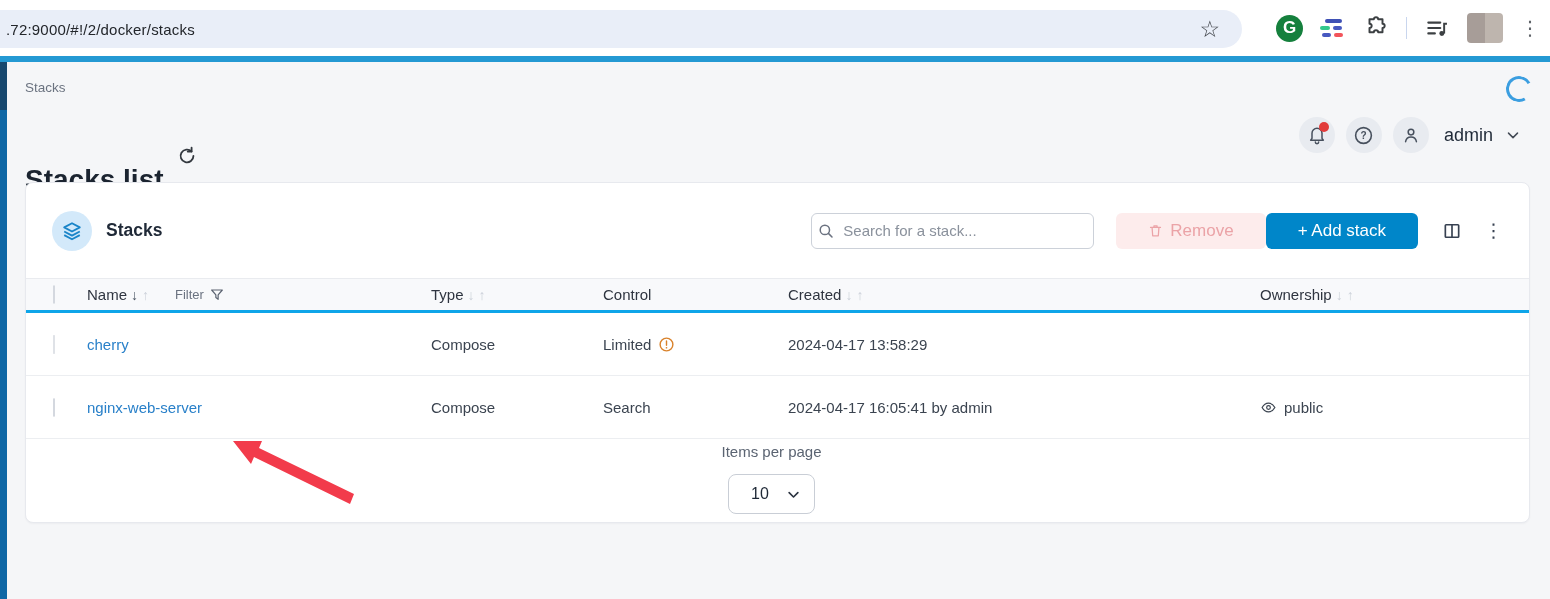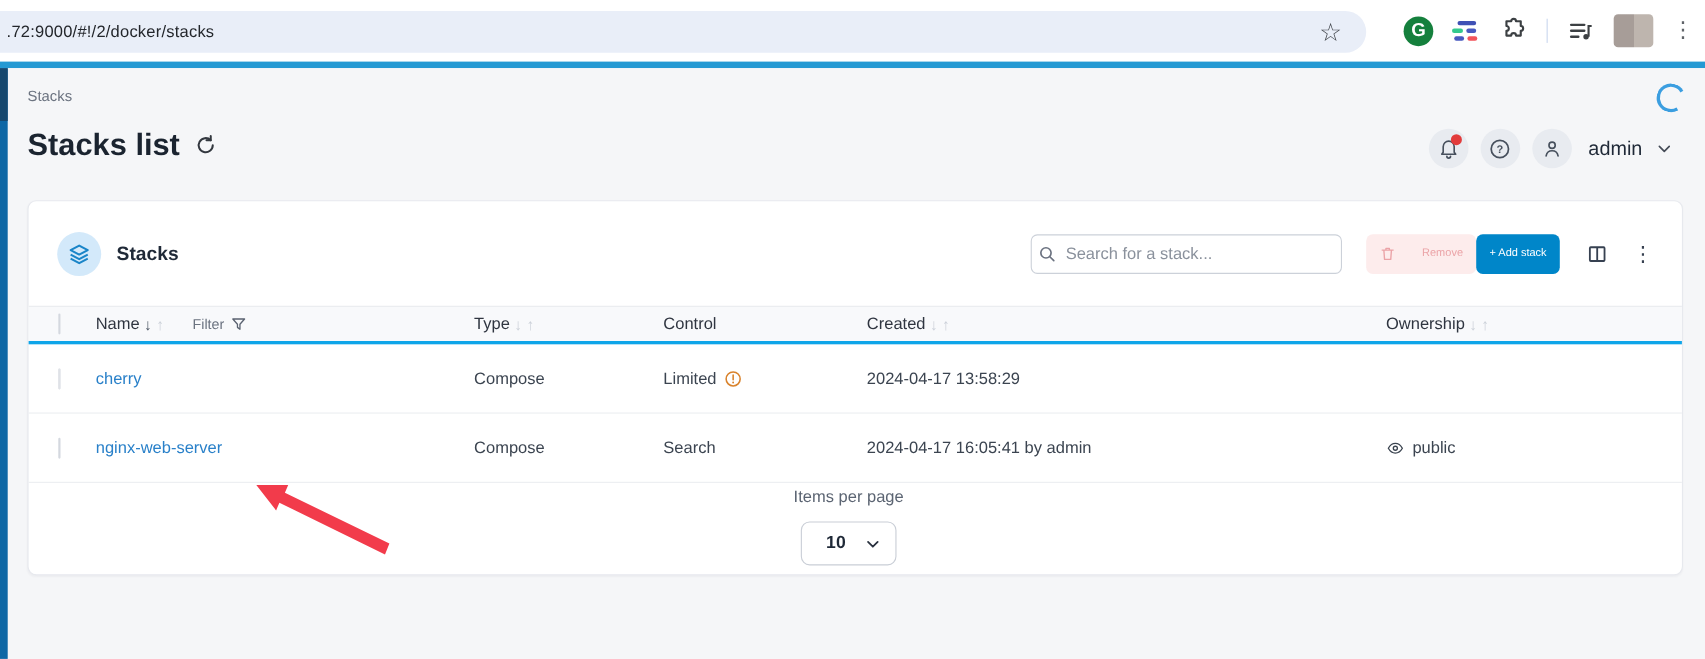--- a/index.html
+++ b/index.html
@@ -23,43 +23,43 @@
   .kebab { font-size:20px; color:#5f6368; line-height:1; letter-spacing:0; cursor:pointer; }
 
   
   .topbar { position:absolute; top:56px; left:0; width:1550px; height:6px; background:#2499d3; }
   .main { position:absolute; top:62px; left:0; width:1550px; height:537px; background:#f5f6f8; }
   .side-sliver { position:absolute; top:62px; left:0; width:7px; height:537px; background:#0e67a5; }
   .side-sliver .dark { width:7px; height:48px; background:#17486e; }
 
   .breadcrumb { position:absolute; top:80px; left:25px; font-size:13.5px; color:#6b7380; }
   .page-title-row { position:absolute; top:116px; left:25px; display:flex; align-items:center; gap:12px; }
-  .page-title { font-size:28px; font-weight:700; color:#1b2430; }
+  .page-title { font-size:28px; font-weight:700; color:#1b2430;margin-top:48px; }
   .hdr-right { position:absolute; top:117px; right:28px; display:flex; align-items:center; gap:11px; }
   .circle-btn { width:36px; height:36px; border-radius:50%; background:#e8ebf0; display:flex;
                 align-items:center; justify-content:center; position:relative; cursor:pointer; }
   .red-dot { position:absolute; top:5px; right:6px; width:10px; height:10px; border-radius:50%; background:#e23b3b; }
   .admin-name { font-size:18px; color:#1f2937; margin-left:4px; }
   .spinner { position:absolute; top:76px; right:18px; width:26px; height:26px; border-radius:50%;
              border:3px solid #3b9ee0; border-right-color:transparent; transform:rotate(15deg); }
 
   
   .panel { position:absolute; top:182px; left:25px; width:1505px; height:341px; background:#fff;
            border:1px solid #e7e9ee; border-radius:8px; box-shadow:0 1px 2px rgba(20,30,40,.04); }
   .panel-head { height:95px; display:flex; align-items:center; padding:0 26px; }
   .icon-circle { width:40px; height:40px; border-radius:50%; background:#d3e9fa; display:flex;
                  align-items:center; justify-content:center; }
   .panel-title { font-size:17.5px; font-weight:700; color:#1f2937; margin-left:14px; }
   .search-box { margin-left:auto; width:283px; height:36px; border:1px solid #ccd1d9; border-radius:6px;
                 display:flex; align-items:center; padding:0 5px; gap:8px; background:#fff; }
   .search-box input { border:none; outline:none; flex:1; font-size:15px; color:#333; background:transparent;
                       font-family:"Liberation Sans",sans-serif; }
   .search-box input::placeholder { color:#8a919c; }
-  .btn { height:36px; border-radius:6px; display:flex; align-items:center; gap:24px; font-size:10px;
-         padding:0 12px; cursor:pointer; border:none; font-family:"Liberation Sans",sans-serif;}
+  .btn { height:36px; border-radius:6px; display:flex; align-items:center; gap:7px; font-size:17px;
+         padding:0 32px; cursor:pointer; border:none; font-family:"Liberation Sans",sans-serif;}
   .btn-remove { margin-left:22px; background:#fdecec; color:#eba3a7; }
   .btn-add { margin-left:0; background:#0086c9; color:#fff; }
   .tbl-tools { display:flex; align-items:center; gap:22px; margin-left:24px; }
   .v-kebab { font-size:19px; color:#374151; cursor:pointer; }
 
   
   .grid-row { display:grid; grid-template-columns:34px 344px 172px 185px 472px auto;
               align-items:center; padding-left:27px; }
   .thead { height:35px; background:#f8f9fb; border-top:1px solid #e9ebef; border-bottom:3px solid #0ea5e9;
            font-size:15px; color:#2f3540; }
@@ -70,21 +70,21 @@
   .row { height:63px; border-bottom:1px solid #eceef1; font-size:15px; color:#3b4450; }
   .cb { width:18px; height:18px; border-radius:5px; border:1.5px solid #d4d8df; background:#fff; cursor:pointer; }
   .cb.disabled { background:#e7e9ed; border-color:#dfe2e7; }
   .link { color:#2980c9; text-decoration:none; cursor:pointer; }
   .cell-flex { display:flex; align-items:flex-start; gap:7px; }
 
   .panel-foot { height:75px; display:flex; align-items:center; justify-content:flex-end; gap:14px; padding-right:12px;flex-direction:column; }
   .foot-label { font-size:15px; color:#5b6472; }
   .page-select { width:87px; height:40px; border:1px solid #c9ced6; border-radius:8px; background:#fff;
                  display:flex; align-items:center; justify-content:space-between; padding:0 13px 0 22px;
-                 font-size:16px; color:#1f2937; cursor:pointer;font-weight:bold; }
+                 font-size:16px; color:#1f2937; cursor:pointer; }
 
   .annot { position:absolute; inset:0; pointer-events:none; z-index:40; }
   svg.ic { display:block; }
 </style>
 </head>
 <body>
 
 <div class="chrome">
   <div class="url-pill">
     <span class="url-text">.72:9000/#!/2/docker/stacks</span>

